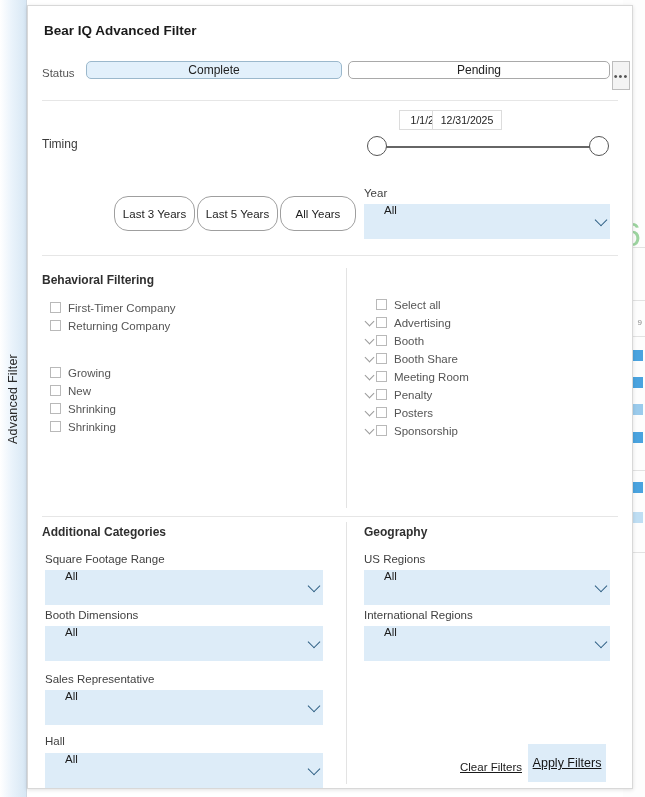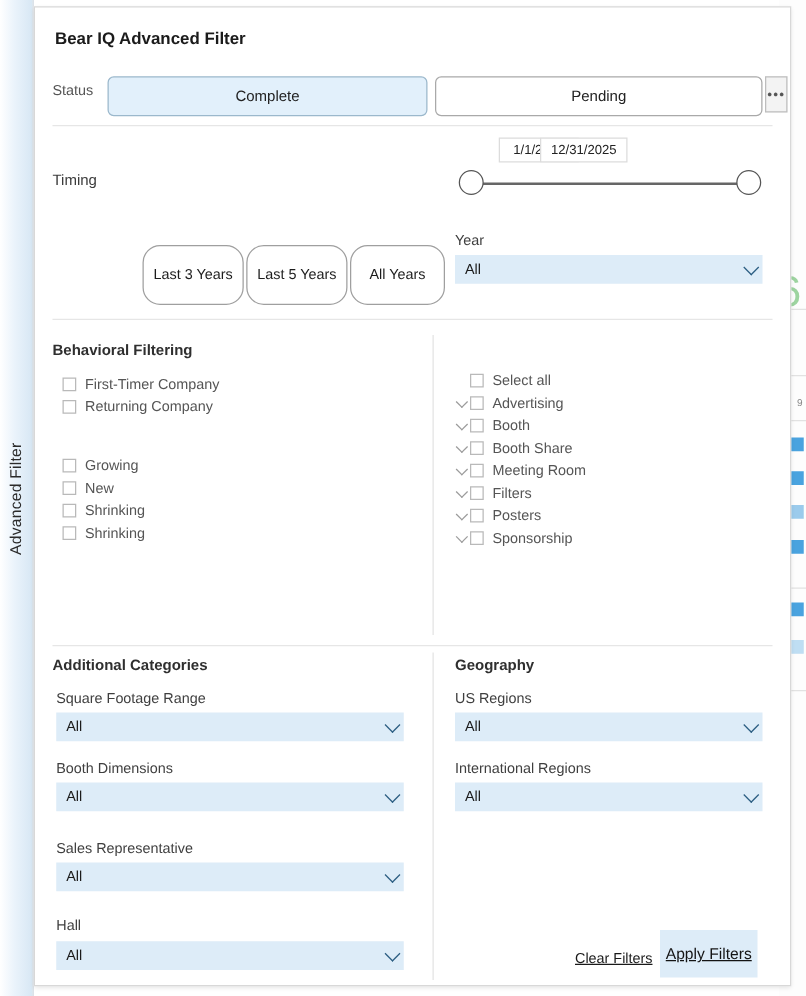--- a/index.html
+++ b/index.html
@@ -56,21 +56,21 @@
     width: 30px; height: 30px;
     display: flex; align-items: center; justify-content: center;
     font-size: 21px; font-weight: bold; color: #111;
     cursor: pointer; background: transparent; border: none; line-height: 1;
   }
 
   
   .status-row { position: absolute; left: 0; top: 48px; width: 606px; height: 42px; }
   .status-label { position: absolute; left: 14px; top: 13px; font-size: 11.5px; color: #555; }
   .pill {
-    position: absolute; height: 32px;
+    position: absolute; height: 18px;
     border: 1px solid #a9a9a9; border-radius: 5px;
     display: flex; align-items: center; justify-content: center;
     font-size: 12px; color: #222; cursor: pointer; background: #ffffff;
   }
   .pill.selected { background: #e2f0fb; border-color: #9bb8cc; }
   .pill.complete { left: 58px; top: 7px; width: 256px; }
   .pill.pending  { left: 320px; top: 7px; width: 262px; }
   .more-btn {
     position: absolute; left: 584px; top: 7px; width: 18px; height: 29px;
     border: 1px solid #bdbdbd; background: #f3f3f3;
@@ -96,34 +96,34 @@
   .slider-track { position: absolute; left: 12px; top: 10px; width: 221px; height: 2px; background: #666; }
   .slider-knob {
     position: absolute; top: 0; width: 20px; height: 20px;
     border: 1.5px solid #555; border-radius: 50%; background: #fff; cursor: pointer;
   }
   .slider-knob.left { left: 2px; }
   .slider-knob.right { left: 224px; }
 
   
   .qbtn {
-    position: absolute; top: 190px; height: 48px;
+    position: absolute; top: 190px; height: 35px;
     border: 1px solid #9f9f9f; border-radius: 14px; background: #fff;
     display: flex; align-items: center; justify-content: center;
     font-size: 11.5px; color: #1d1d1d; cursor: pointer;
   }
   .qbtn.q1 { left: 86px; width: 81px; }
   .qbtn.q2 { left: 169px; width: 81px; }
   .qbtn.q3 { left: 252px; width: 76px; }
 
   
   .fld-label { position: absolute; font-size: 11.5px; color: #3f3f3f; }
   .fld-select {
-    position: absolute; height: 23px; background: #ddecf8;
-    display: flex; align-items: center; padding: 0 8px;
+    position: absolute; height: 35px; background: #ddecf8;
+    display: flex; padding: 0 20px;
     font-size: 11.5px; color: #1b1b1b; cursor: pointer;
   }
   .fld-select .chev {
     position: absolute; right: 8px; top: 50%; transform: translateY(-55%);
     width: 9px; height: 9px; border-right: 1.6px solid #2b5d82; border-bottom: 1.6px solid #2b5d82;
     transform-origin: center; rotate: 45deg; margin-top: -3px;
   }
 
   
   .sec-head { position: absolute; font-size: 12px; font-weight: bold; color: #2f2f2f; }
@@ -277,21 +277,21 @@
           <i></i>
         </span>
       <span class="chk-box"></span>
       <span class="tree-label">Meeting Room</span>
     </div>
     <div class="tree-row" style="left:334px; top:380px">
       <span class="tree-chev">
           <i></i>
         </span>
       <span class="chk-box"></span>
-      <span class="tree-label">Filters</span>
+      <span class="tree-label">Penalty</span>
     </div>
     <div class="tree-row" style="left:334px; top:398px">
       <span class="tree-chev">
           <i></i>
         </span>
       <span class="chk-box"></span>
       <span class="tree-label">Posters</span>
     </div>
     <div class="tree-row" style="left:334px; top:416px">
       <span class="tree-chev">

